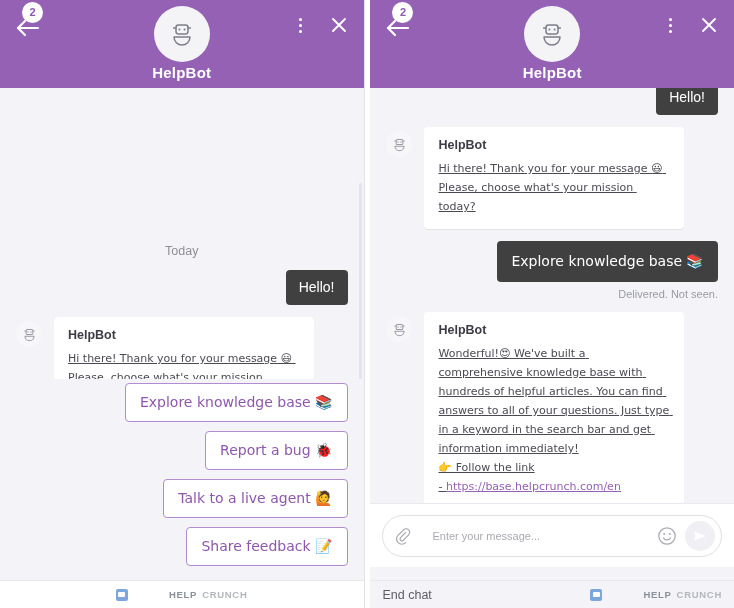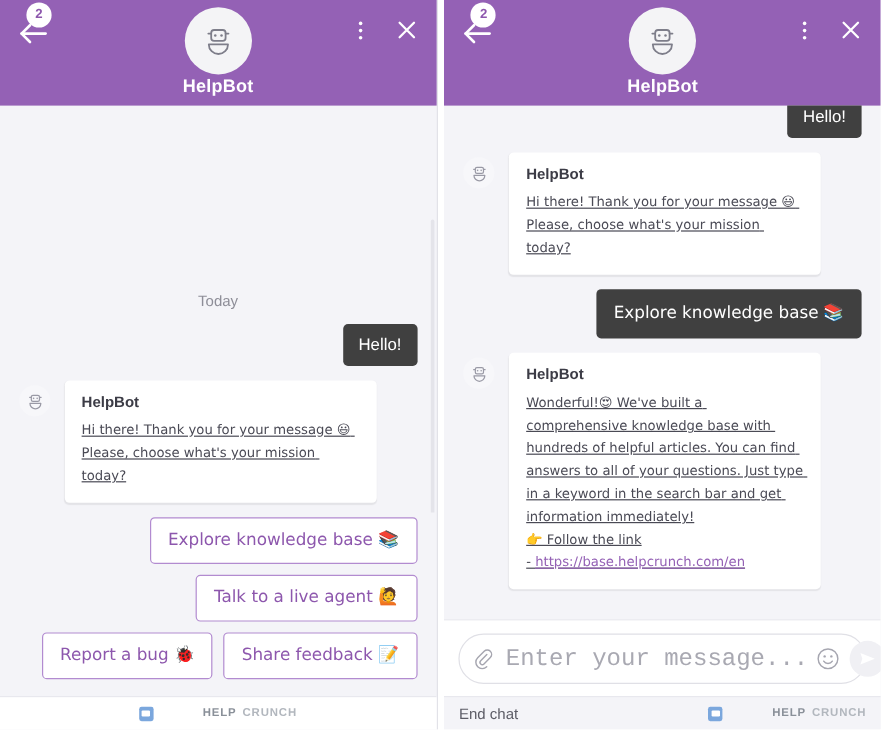--- a/index.html
+++ b/index.html
@@ -256,25 +256,26 @@
     display: flex;
     align-items: center;
     padding: 0 6px 0 12px;
     background: #ffffff;
   }
   .clip-icon { flex: 0 0 18px; margin-right: 8px; display:flex; align-items:center; cursor:pointer; }
   .composer-input {
     flex: 1 1 auto;
     border: none;
     outline: none;
-    font-size: 20px;
+    font-size: 11px;
     color: #3c3c46;
-    font-family: Liberation Mono, monospace;
+    font-family: Liberation Sans, sans-serif;
     background: transparent;
     padding: 0;
+    margin-left: 11px;
   }
   .composer-input::placeholder { color: #a9a9b2; }
   .emoji-btn { flex: 0 0 22px; margin: 0 6px; cursor: pointer; display:flex; align-items:center; }
   .send-btn {
     flex: 0 0 30px;
     width: 30px; height: 30px;
     border-radius: 50%;
     background: #f0f0f4;
     display: flex;
     align-items: center;
@@ -284,20 +285,21 @@
   .end-bar {
     flex: 0 0 28px;
     height: 28px;
     background: #f4f4f8;
     border-top: 1px solid #e8e8ee;
     display: flex;
     align-items: center;
     justify-content: space-between;
     padding: 0 12px;
     box-sizing: border-box;
+    margin-top: 13px;
   }
   .end-chat {
     font-size: 12.5px;
     color: #5c5c66;
     cursor: pointer;
   }
 
   
   .fake-scrollbar {
     position: absolute;
@@ -375,22 +377,22 @@
           <div class="bubble-in">
             <div class="bubble-name">HelpBot</div>
             <div class="bubble-text emoji">Hi there! Thank you for your message 😃 Please, choose what's your mission today?</div>
           </div>
         </div>
       </div>
     </div>
 
     <div class="quick-replies">
       <button class="qr-btn emoji">Explore knowledge base 📚</button>
+      <button class="qr-btn emoji">Report a bug 🐞</button>
       <button class="qr-btn emoji">Talk to a live agent 🙋</button>
-      <button class="qr-btn emoji">Report a bug 🐞</button>
       <button class="qr-btn emoji">Share feedback 📝</button>
     </div>
 
     <div class="brand-footer">
       <div class="brand">
         <span class="brand-mark"></span>
         <span class="brand-help">HELP</span>
           <span class="brand-crunch">CRUNCH</span>
       </div>
     </div>
@@ -455,20 +457,21 @@
           </div>
           <div class="bubble-in">
             <div class="bubble-name">HelpBot</div>
             <div class="bubble-text emoji">Hi there! Thank you for your message 😃 Please, choose what's your mission today?</div>
           </div>
         </div>
 
         <div class="row out">
           <div class="bubble-out wide emoji">Explore knowledge base 📚</div>
         </div>
+        <div class="delivered">Delivered. Not seen.</div>
 
         <div class="row in">
           <div class="bot-avatar-sm">
             <svg width="17" height="17" viewBox="0 0 30 30">
               <rect x="9" y="6" width="12" height="9" rx="2.4" fill="none" stroke="#9a9aa6" stroke-width="1.8"></rect>
               <circle cx="12.4" cy="10.5" r="1.2" fill="#9a9aa6"></circle>
               <circle cx="17.6" cy="10.5" r="1.2" fill="#9a9aa6"></circle>
               <path d="M9 9 H6.6 M21 9 H23.4" stroke="#9a9aa6" stroke-width="1.8" stroke-linecap="round"></path>
               <path d="M7 18 H23 A8 8 0 0 1 7 18 Z" fill="none" stroke="#9a9aa6" stroke-width="1.8" stroke-linejoin="round"></path>
             </svg>

